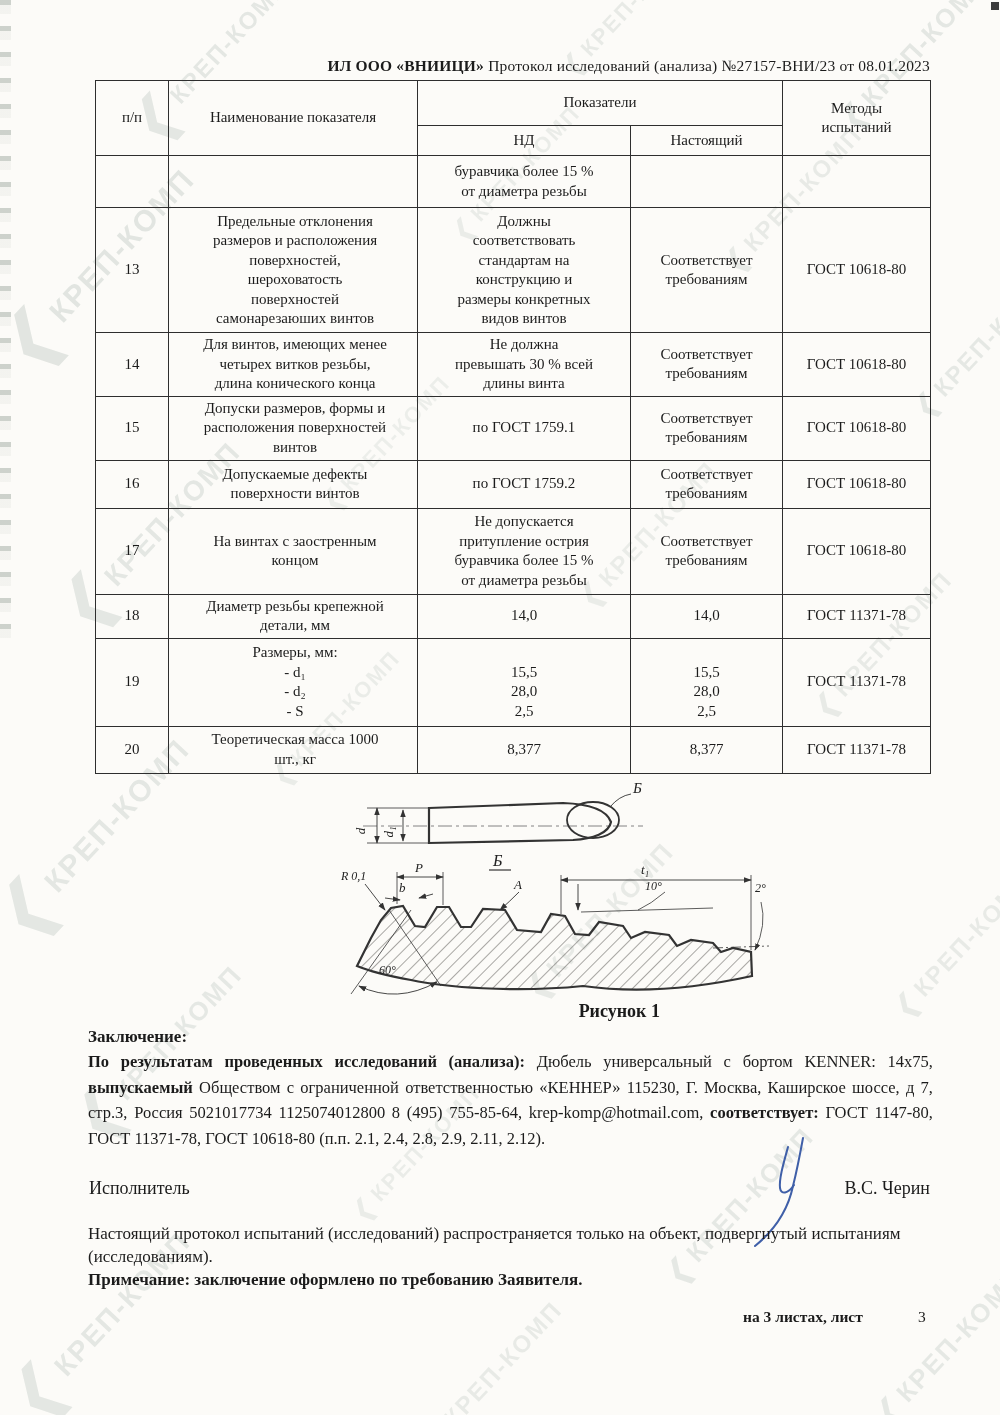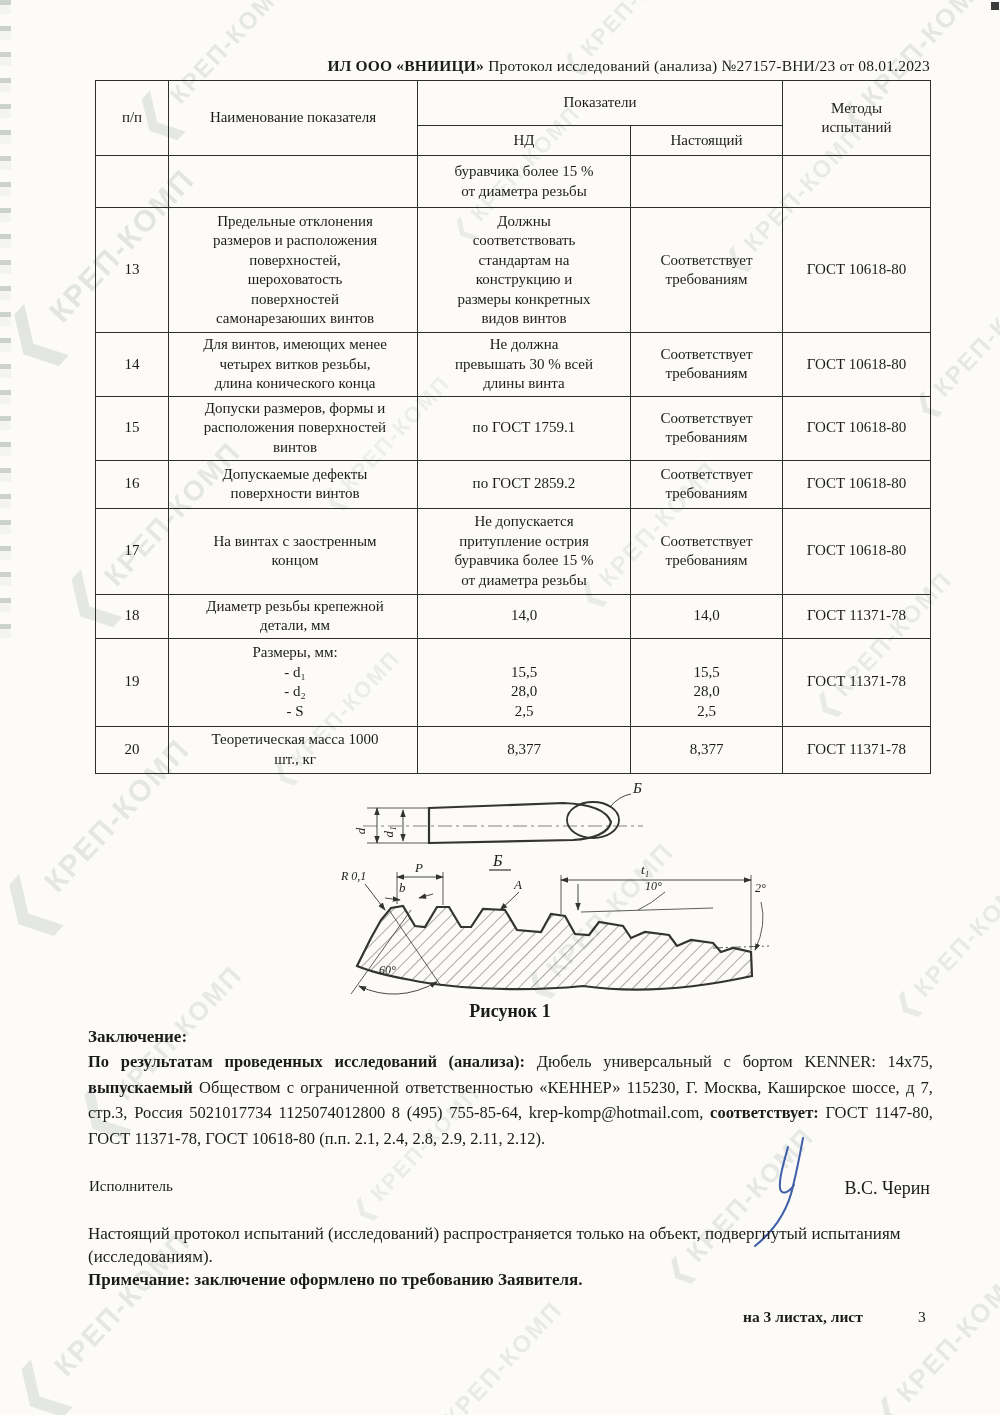--- a/index.html
+++ b/index.html
@@ -41,30 +41,30 @@
     border:1.6px solid #2e2e2e; padding:2px 5px;
     font-weight:normal; vertical-align:middle;
   }
   .c { text-align:center; }
   .l { text-align:center; padding-left:9px !important; }
   .pre { white-space:pre-line; }
   
   .fig-svg { position:absolute; left:293px; top:780px; }
   .fig-caption {
     position:absolute; left:360px; top:1001px; width:300px;
-    text-align:center; font-weight:bold; font-size:18px;
+    text-align:right; font-weight:bold; font-size:18px;
   }
   
   .concl-title { position:absolute; left:88px; top:1027px; font-weight:bold; font-size:17px; }
   .concl-body {
     position:absolute; left:88px; top:1049px; width:845px;
     font-size:16.5px; line-height:25.5px; text-align:justify;
   }
   
-  .executor-role { position:absolute; left:89px; top:1178px; font-size:15px; }
+  .executor-role { position:absolute; left:89px; top:1178px; font-size:18px; }
   .executor-name { position:absolute; left:700px; top:1178px; width:230px; text-align:right; font-size:18px; }
   .sig-svg { position:absolute; left:742px; top:1133px; }
   
   .notes { position:absolute; left:88px; top:1222px; width:855px; font-size:17px; line-height:23px; }
   .notes .n { display:block; }
   .notes .bold { font-weight:bold; }
   
   .page-info { position:absolute; left:743px; top:1308px; width:190px; font-size:15.5px;font-weight:bold; }
   .page-num  { position:absolute; left:918px; top:1308px; font-size:15.5px; }
 </style>
@@ -171,21 +171,21 @@
 винтов</td>
         <td class="c pre">по ГОСТ 1759.1</td>
         <td class="c pre">Соответствует
 требованиям</td>
         <td class="c">ГОСТ 10618-80</td>
       </tr>
       <tr style="height:48px">
         <td class="c">16</td>
         <td class="l pre">Допускаемые дефекты
 поверхности винтов</td>
-        <td class="c pre">по ГОСТ 2859.2</td>
+        <td class="c pre">по ГОСТ 1759.2</td>
         <td class="c pre">Соответствует
 требованиям</td>
         <td class="c">ГОСТ 10618-80</td>
       </tr>
       <tr style="height:86px">
         <td class="c">17</td>
         <td class="l pre">На винтах с заостренным
 концом</td>
         <td class="c pre">Не допускается
 притупление острия

